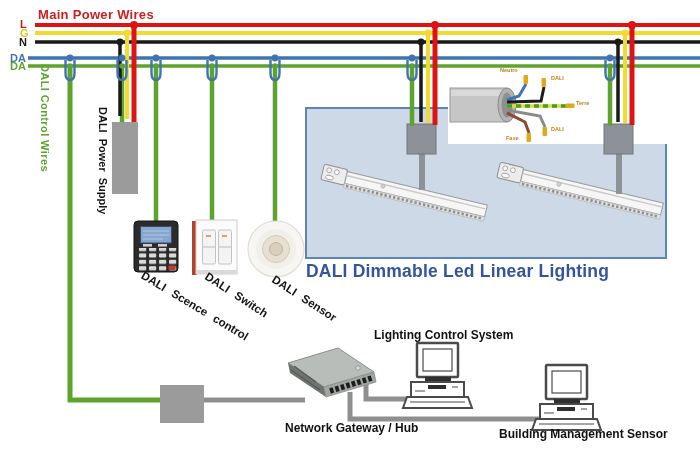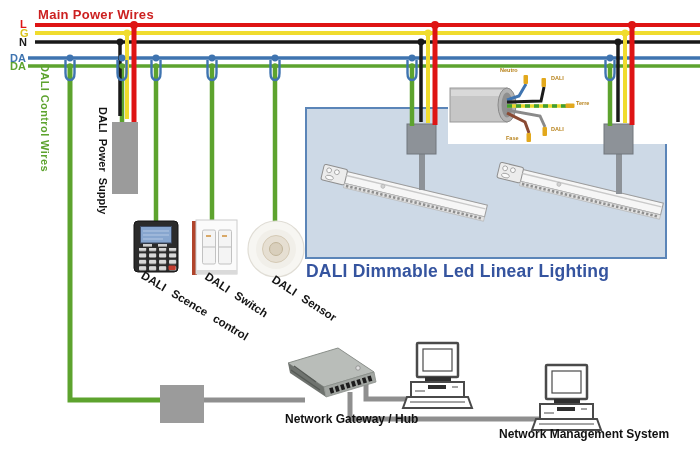--- a/index.html
+++ b/index.html
@@ -26,21 +26,21 @@
   .devlbl{font-size:11.5px;word-spacing:5px;transform-origin:0 0;}
   .scene{left:145px;top:270px;transform:rotate(31deg);}
   .switch{left:209px;top:271px;transform:rotate(33deg);}
   .sensor{left:276px;top:274px;transform:rotate(33deg);}
   .boxtitle{left:306px;top:263px;width:360px;text-align:left;font-size:17.5px;color:var(--title-blue);letter-spacing:.2px;}
   .cbl{font-size:5.5px;color:var(--cable-label);}
   .cbl-neutro{left:500px;top:68px;} .cbl-dalitop{left:551px;top:76px;}
   .cbl-terre{left:576px;top:101px;} .cbl-dalibot{left:551px;top:127px;}
   .cbl-fase{left:506px;top:136px;}
   .botlbl{font-size:12px;color:#111;}
-  .ctl{left:95px;top:425px;} .gw{left:277px;top:413px;padding-left:8px;}
+  .ctl{left:95px;top:425px;} .gw{left:277px;top:422px;padding-left:8px;}
   .lcs{left:374px;top:329px;} .bms{left:499px;top:428px;}
   
   .s-red{stroke:var(--wire-red);} .s-yel{stroke:var(--wire-yellow);} .s-blk{stroke:var(--wire-black);}
   .s-blu{stroke:var(--wire-blue);} .s-grn{stroke:var(--wire-green);} .s-lan{stroke:var(--lan-gray);}
   .f-red{fill:var(--wire-red);} .f-yel{fill:var(--wire-yellow);} .f-blk{fill:var(--wire-black);}
   .f-blu{fill:var(--wire-blue);} .f-grn{fill:var(--wire-green);}
   .f-box{fill:var(--box-gray);} .f-dev{fill:var(--device-gray);}
 </style>
 </head>
 <body>
@@ -262,15 +262,16 @@
 <div class="lbl devlbl scene">DALI Scence control</div>
 <div class="lbl devlbl switch">DALI Switch</div>
 <div class="lbl devlbl sensor">DALI Sensor</div>
 <div class="lbl boxtitle">DALI Dimmable Led Linear Lighting</div>
 <div class="lbl cbl cbl-neutro">Neutro</div>
 <div class="lbl cbl cbl-dalitop">DALI</div>
 <div class="lbl cbl cbl-terre">Terre</div>
 <div class="lbl cbl cbl-dalibot">DALI</div>
 <div class="lbl cbl cbl-fase">Fase</div>
 <div class="lbl botlbl gw">Network Gateway / Hub</div>
-<div class="lbl botlbl bms">Network Management System</div>
+<div class="lbl botlbl lcs">Lighting Control System</div>
+<div class="lbl botlbl bms">Building Management Sensor</div>
 
 </div>
 
 </body></html>

